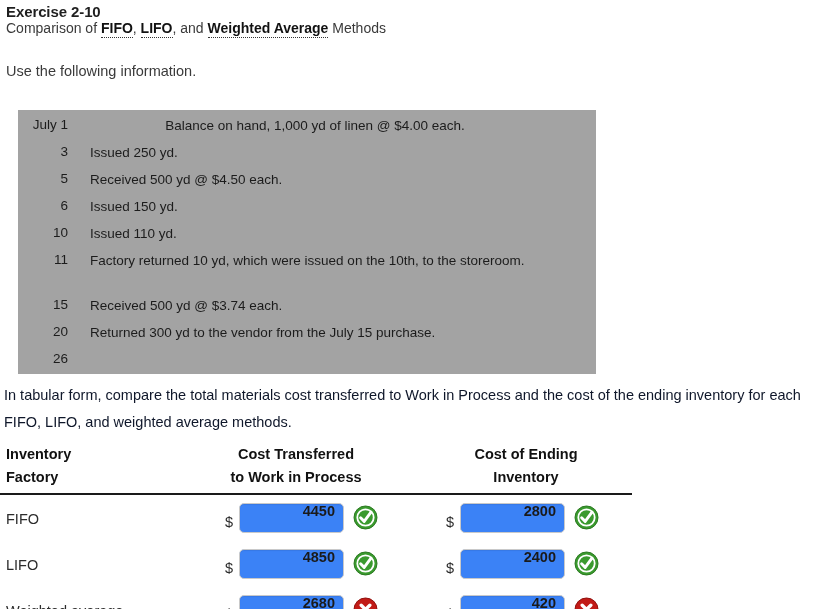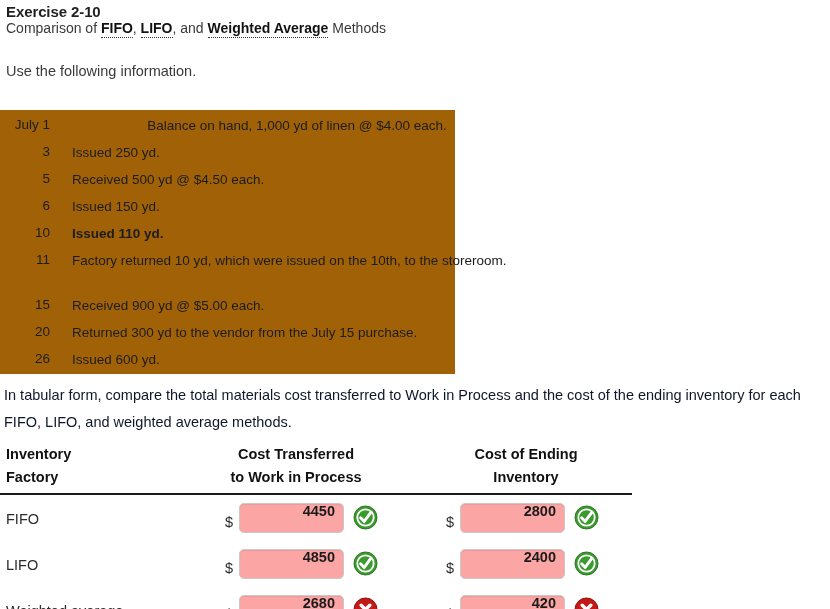--- a/index.html
+++ b/index.html
@@ -45,25 +45,25 @@
     left: 6px;
     top: 63px;
     font-size: 14.5px;
     color: #3a3a3a;
     text-align: center;
   }
 
   
   .info-box {
     position: absolute;
-    left: 0px;
+    left: 18px;
     top: 110px;
-    width: 455px;
+    width: 578px;
     height: 264px;
-    background: #a16207;
+    background: #a3a3a3;
     box-sizing: border-box;
   }
   .info-date {
     position: absolute;
     width: 50px;
     text-align: right;
     font-size: 13.5px;
     color: #1c1c1c;
     font-weight: normal;
   }
@@ -162,21 +162,21 @@
   }
   .ans-input {
     position: absolute;
     left: 14px;
     top: 0px;
     width: 105px;
     height: 30px;
     box-sizing: border-box;
     border: 1px solid #c9c9c9;
     border-radius: 5px;
-    background: #fca5a5;
+    background: #3b82f6;
     font-family: "Liberation Sans", sans-serif;
     font-size: 14.5px;
     font-weight: bold;
     color: #1a1a1a;
     text-align: right;
     padding: 0 8px 14px 4px;
     box-shadow: inset 0 1px 1px rgba(0,0,0,0.07);
     outline: none;
   }
   .status-icon {
@@ -202,29 +202,28 @@
 <div class="info-box" id="info-box">
     <div class="info-date" style="left: 0px; top: 7px;">July 1</div>
     <div class="info-desc" style="top: 7px; text-align: center;">Balance on hand, 1,000 yd of linen @ $4.00 each.</div>
     <div class="info-date" style="left: 0px; top: 34px;">3</div>
     <div class="info-desc" style="top: 34px;">Issued 250 yd.</div>
     <div class="info-date" style="left: 0px; top: 61px;">5</div>
     <div class="info-desc" style="top: 61px;">Received 500 yd @ $4.50 each.</div>
     <div class="info-date" style="left: 0px; top: 88px;">6</div>
     <div class="info-desc" style="top: 88px;">Issued 150 yd.</div>
     <div class="info-date" style="left: 0px; top: 115px;">10</div>
-    <div class="info-desc" style="top: 115px; font-weight: bold;">Issued 110 yd.</div>
+    <div class="info-desc" style="top: 115px;">Issued 110 yd.</div>
     <div class="info-date" style="left: 0px; top: 142px;">11</div>
     <div class="info-desc" style="top: 142px;">Factory returned 10 yd, which were issued on the 10th, to the storeroom.</div>
     <div class="info-date" style="left: 0px; top: 187px;">15</div>
-    <div class="info-desc" style="top: 187px;">Received 900 yd @ $5.00 each.</div>
+    <div class="info-desc" style="top: 187px;">Received 500 yd @ $3.74 each.</div>
     <div class="info-date" style="left: 0px; top: 214px;">20</div>
     <div class="info-desc" style="top: 214px;">Returned 300 yd to the vendor from the July 15 purchase.</div>
     <div class="info-date" style="left: 0px; top: 241px;">26</div>
-    <div class="info-desc" style="top: 241px;">Issued 600 yd.</div>
   </div>
 
 <div class="instructions">In tabular form, compare the total materials cost transferred to Work in Process and the cost of the ending inventory for each FIFO, LIFO, and weighted average methods.</div>
 
 <div class="ans-table">
   <div class="thead">
     <div class="th th-method">
       <span>Inventory</span><br>
       <span>Factory</span>
     </div>

